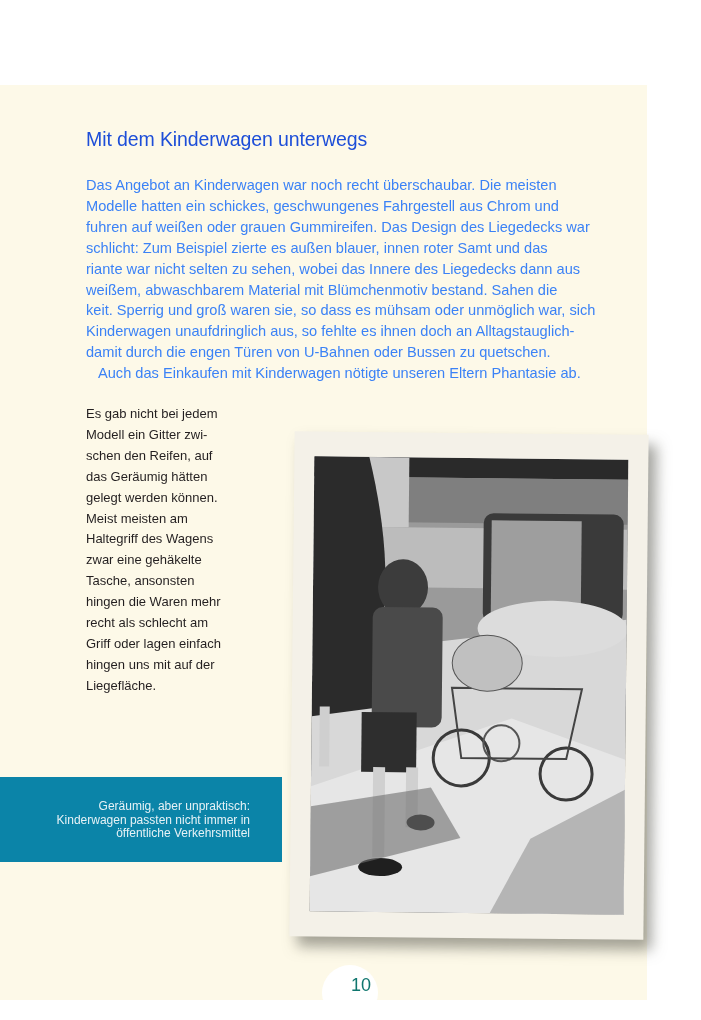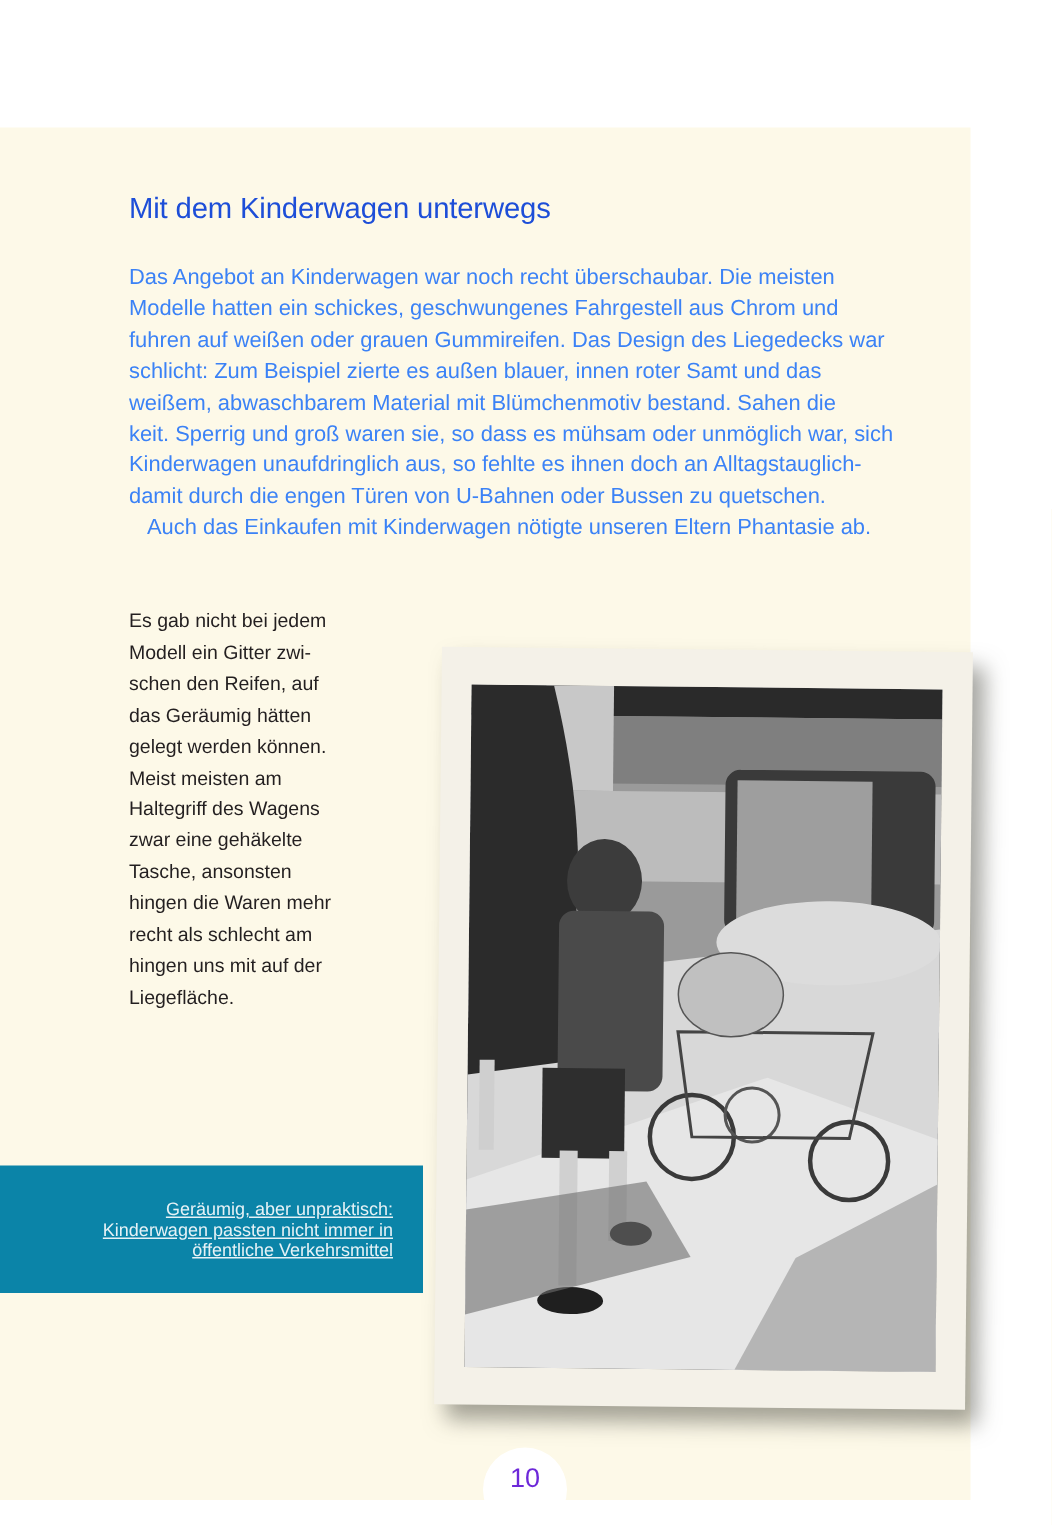--- a/index.html
+++ b/index.html
@@ -5,60 +5,62 @@
   html, body { margin:0; padding:0; }
   body { width:701px; height:1020px; background:#ffffff; position:relative; overflow:hidden;
          font-family:"Liberation Sans", sans-serif; }
   .panel { position:absolute; left:0; top:85px; width:647px; height:915px; background:#fdf9e8; }
   .title { position:absolute; left:86px; top:128px; font-size:19.5px; color:#1d4ed8; letter-spacing:-0.1px; }
   .body-text { position:absolute; left:86px; top:175px; width:535px; font-size:14.6px; line-height:20.9px; color:#3b82f6; }
   .indent { text-indent:12px; }
   .narrow { position:absolute; left:86px; top:404px; width:200px; font-size:13px; line-height:20.9px; color:#231f20; }
   .narrow div { white-space:nowrap; }
   .caption-band { position:absolute; left:0; top:777px; width:282px; height:85px; background:#0b84a8; }
-  .caption { position:absolute; right:20px; top:23px; text-align:right; color:#e6f2f6; font-size:12px; line-height:13.5px;text-decoration:underline; }
+  .caption { position:absolute; right:32px; top:23px; text-align:right; color:#e6f2f6; font-size:12px; line-height:13.5px; }
   .photo-wrap { position:absolute; left:292px; top:433px; width:354px; height:505px;
                 background:#f4f1e8; transform:rotate(0.6deg);
                 box-shadow: 8px 10px 14px rgba(90,90,80,0.55); }
   .photo { position:absolute; left:20px; top:25px; width:314px; height:455px; overflow:hidden; background:#8d8d8d; }
   .page-num-circle { position:absolute; left:322px; top:965px; width:56px; height:56px; border-radius:50%; background:#ffffff; }
-  .page-num { position:absolute; left:0; top:10px; width:56px; text-align:center; font-size:18px; color:#6d28d9; }
+  .page-num { position:absolute; left:11px; top:10px; width:56px; text-align:center; font-size:18px; color:#0f766e; }
   .white-cover { position:absolute; left:0; top:1000px; width:701px; height:20px; background:#ffffff; }
 </style>
 </head>
 <body>
 
 <div class="panel"></div>
 
 <div class="title">Mit dem Kinderwagen unterwegs</div>
 
 <div class="body-text">
   <div>Das Angebot an Kinderwagen war noch recht überschaubar. Die meisten</div>
   <div>Modelle hatten ein schickes, geschwungenes Fahrgestell aus Chrom und</div>
   <div>fuhren auf weißen oder grauen Gummireifen. Das Design des Liegedecks war</div>
   <div>schlicht: Zum Beispiel zierte es außen blauer, innen roter Samt und das</div>
+  <div>riante war nicht selten zu sehen, wobei das Innere des Liegedecks dann aus</div>
   <div>weißem, abwaschbarem Material mit Blümchenmotiv bestand. Sahen die</div>
   <div>keit. Sperrig und groß waren sie, so dass es mühsam oder unmöglich war, sich</div>
   <div>Kinderwagen unaufdringlich aus, so fehlte es ihnen doch an Alltagstauglich-</div>
   <div>damit durch die engen Türen von U-Bahnen oder Bussen zu quetschen.</div>
   <div class="indent">Auch das Einkaufen mit Kinderwagen nötigte unseren Eltern Phantasie ab.</div>
 </div>
 
 <div class="narrow">
   <div>Es gab nicht bei jedem</div>
   <div>Modell ein Gitter zwi-</div>
   <div>schen den Reifen, auf</div>
   <div>das Geräumig hätten</div>
   <div>gelegt werden können.</div>
   <div>Meist meisten am</div>
   <div>Haltegriff des Wagens</div>
   <div>zwar eine gehäkelte</div>
   <div>Tasche, ansonsten</div>
   <div>hingen die Waren mehr</div>
   <div>recht als schlecht am</div>
+  <div>Griff oder lagen einfach</div>
   <div>hingen uns mit auf der</div>
   <div>Liegefläche.</div>
 </div>
 
 <div class="caption-band">
   <div class="caption">
     <div>Geräumig, aber unpraktisch:</div>
     <div>Kinderwagen passten nicht immer in</div>
     <div>öffentliche Verkehrsmittel</div>
   </div>

